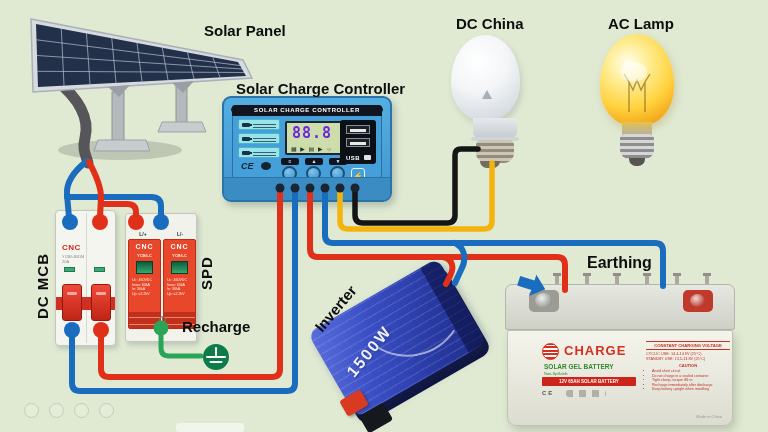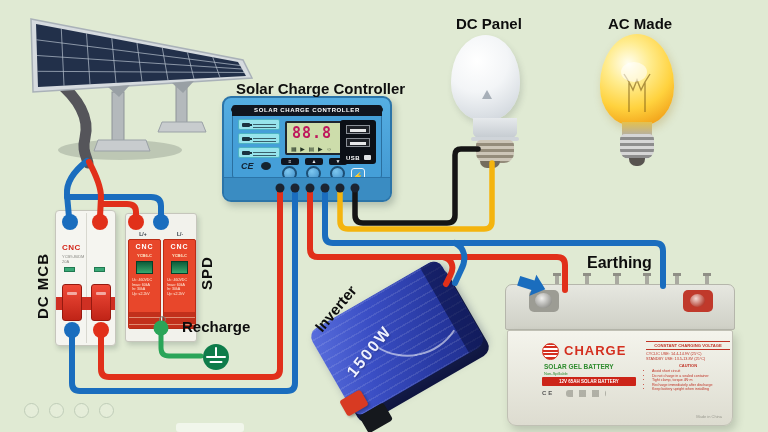--- a/index.html
+++ b/index.html
@@ -34,21 +34,21 @@
   .chip { position:absolute; left:5px; width:42px; height:11px; background:#97e4ec; border-radius:2px;
     border:1px solid #4db4c4; box-sizing:border-box; }
   .chip .batt { position:absolute; left:3px; top:3px; width:8px; height:4px; background:#1b3340; border-radius:1px; }
   .chip .batt:after { content:""; position:absolute; right:-2px; top:1px; width:2px; height:2px; background:#1b3340; }
   .chip .tlines { position:absolute; left:14px; right:3px; top:3px; height:5px;
     background:repeating-linear-gradient(0deg,#1b3340 0 1px,transparent 1px 3px); opacity:.75; }
   .ce-row { position:absolute; left:12px; top:62px; color:#122334; font-size:9px; font-weight:bold; font-style:italic; }
   .ce-dot { position:absolute; left:34px; top:63px; width:10px; height:8px; background:#15242f; border-radius:50%; }
   .lcd { position:absolute; left:52px; top:5px; width:72px; height:34px; background:#cdddab;
     border:2px solid #1d2530; border-radius:2px; box-sizing:border-box; }
-  .lcd-val { position:absolute; left:5px; top:1px; font-size:15px; font-weight:bold; color:#be185d;
+  .lcd-val { position:absolute; left:5px; top:1px; font-size:15px; font-weight:bold; color:#6d28d9;
     font-family:"DejaVu Sans Mono", monospace; letter-spacing:1px; }
   .lcd-units { position:absolute; right:4px; top:2px; font-size:5px; font-weight:bold; color:#19271c; line-height:6px; text-align:left; }
   .lcd-icons { position:absolute; left:4px; bottom:1px; font-size:6px; color:#233324; letter-spacing:1px; }
   .mtab { position:absolute; width:18px; height:7px; background:#0f1520; border-radius:2px; top:42px;
     color:#e8eef2; font-size:5px; text-align:center; line-height:7px; }
   .cbtn { position:absolute; top:50px; width:15px; height:15px; border-radius:50%;
     background:radial-gradient(circle at 35% 30%,#7cc6ef,#3f8fc9); border:2px solid #1d4f75; box-sizing:border-box; }
   .usb-panel { position:absolute; right:5px; top:4px; width:36px; height:44px; background:#0b0f16; border-radius:3px; }
   .usb-port { position:absolute; left:6px; width:24px; height:9px; background:#1d2026; border:1px solid #8a8f96; box-sizing:border-box; }
   .usb-port:after { content:""; position:absolute; left:3px; top:3px; right:3px; height:3px; background:#e8e9ea; }
@@ -395,23 +395,24 @@
     </g>
 
     <g>
       <circle cx="216" cy="357" r="13" fill="#0e7c4a"></circle>
       <path d="M 216 348 L 216 356 M 207 357 L 225 357 M 210.5 362 L 221.5 362" stroke="#ffffff" stroke-width="2" fill="none" stroke-linecap="round"></path>
     </g>
 
     <path d="M 518 280 L 533 280 L 533 274 L 546 285 L 533 296 L 533 290 L 518 290 Z" transform="rotate(18 532 285)" fill="#1a6dbe"></path>
   </svg>
 
+  <div class="lbl" style="left:204px; top:22px;">Solar Panel</div>
   <div class="lbl" style="left:236px; top:80px;">Solar Charge Controller</div>
-  <div class="lbl" style="left:456px; top:15px;">DC Panel</div>
-  <div class="lbl" style="left:608px; top:15px;">AC Made</div>
+  <div class="lbl" style="left:456px; top:15px;">DC China</div>
+  <div class="lbl" style="left:608px; top:15px;">AC Lamp</div>
   <div class="lbl" style="left:587px; top:254px; font-size:16px;">Earthing</div>
   <div class="lbl" style="left:182px; top:318px;">Recharge</div>
   <div class="vlabel" style="left:34px; top:242px; height:88px;">DC MCB</div>
   <div class="vlabel" style="left:198px; top:248px; height:50px;">SPD</div>
   <div class="dlabel" style="left:308px; top:300px;">Inverter</div>
 
   <div class="wm" style="left:24px; top:403px;">
     <span class="wm-ic"></span><span class="wm-ic"></span><span class="wm-ic"></span><span class="wm-ic"></span>
   </div>
   <div class="wm-box"></div>

